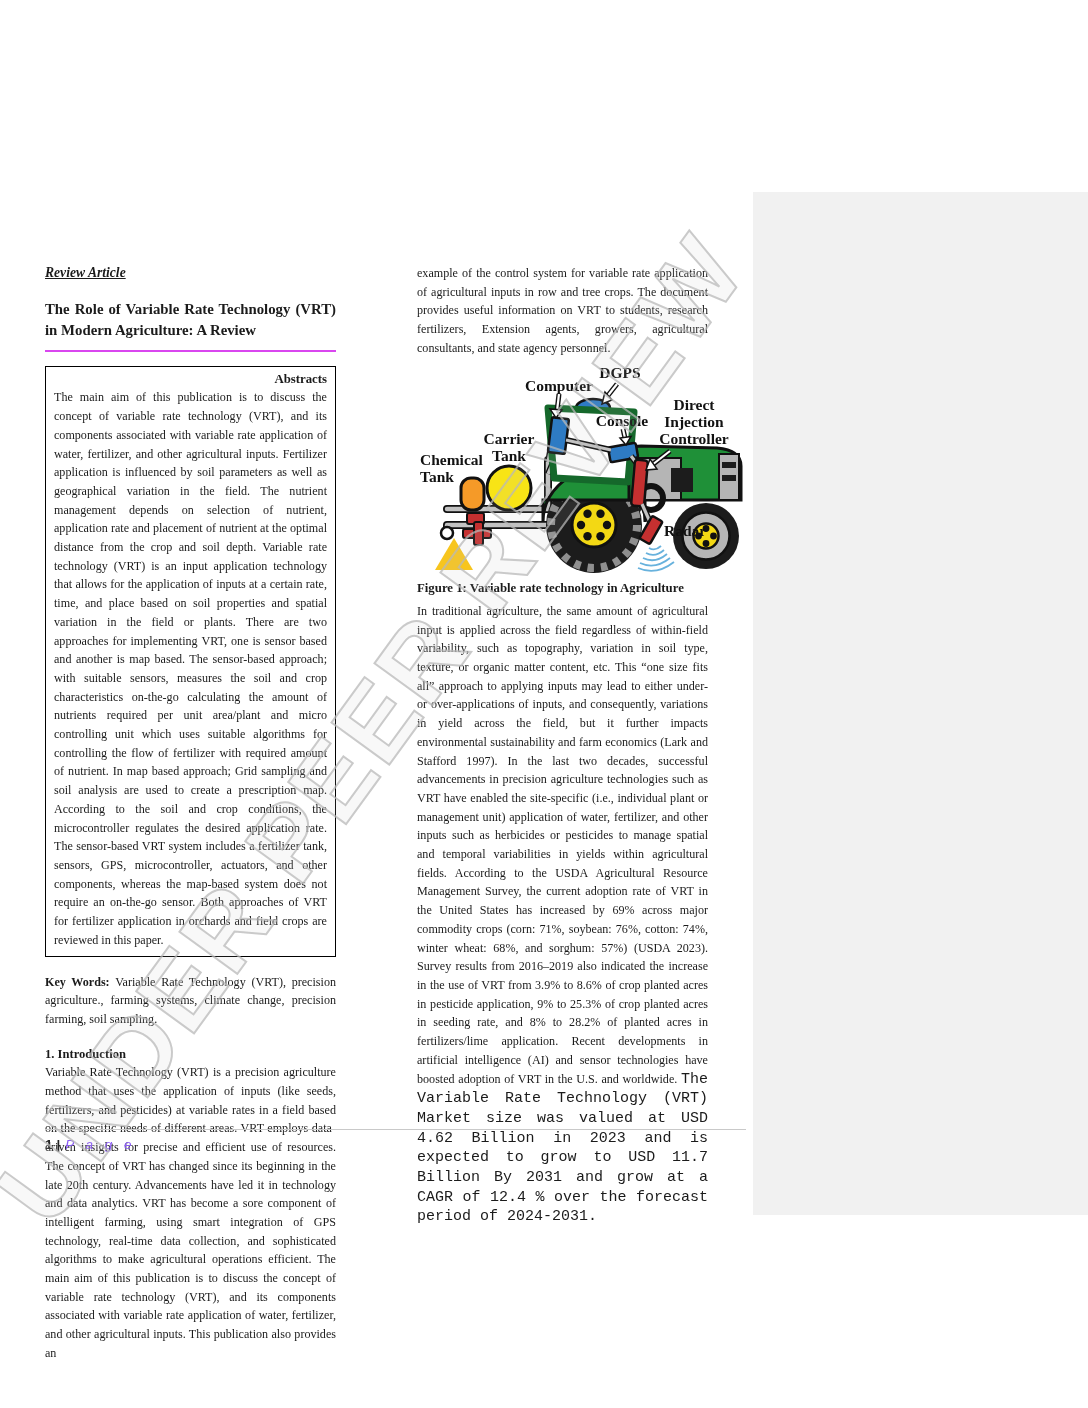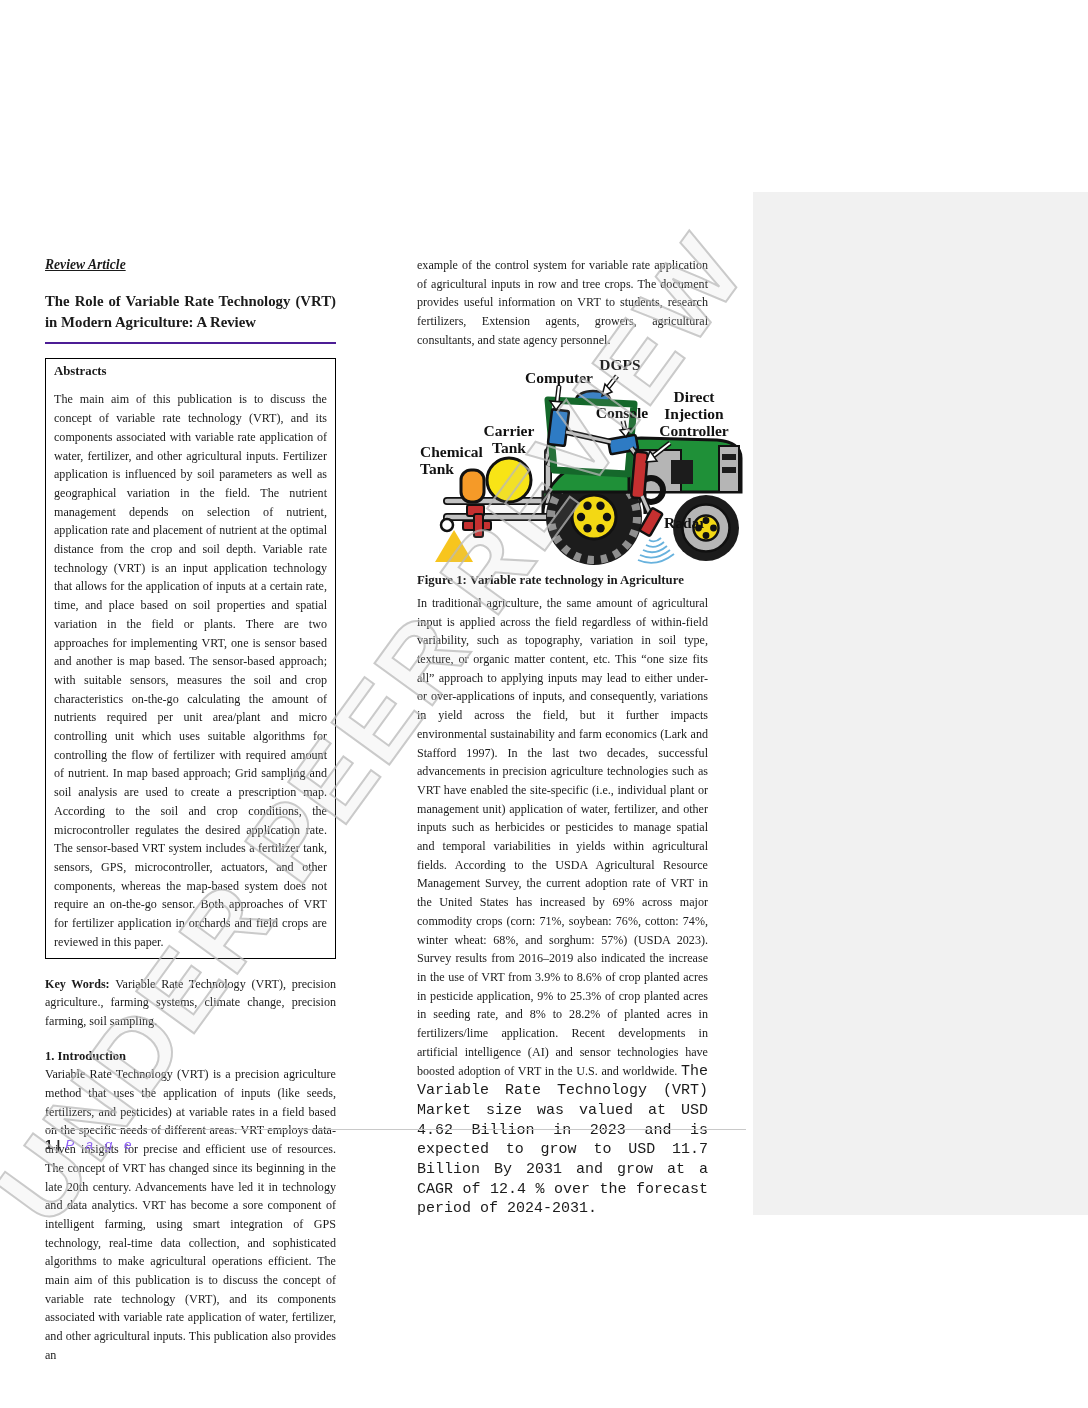--- a/index.html
+++ b/index.html
@@ -2,27 +2,27 @@
 <html><head>
 <meta charset="utf-8">
 <style>
   * { margin:0; padding:0; box-sizing:border-box; }
   html,body { background:#ffffff; }
   body {
     width:1088px; height:1408px; position:relative; overflow:hidden;
     font-family:"Liberation Serif", serif; color:#1b1b1b;
   }
   .gray-panel { position:absolute; left:753px; top:192px; width:335px; height:1023px; background:#f1f1f1; }
-  .col { position:absolute; top:256px; width:291px; font-size:12.1px; line-height:18.7px; text-align:justify; }
+  .col { position:absolute; top:264px; width:291px; font-size:12.1px; line-height:18.7px; text-align:justify; }
   .col-left  { left:45px; }
   .col-right { left:417px; }
   .kicker { font-weight:bold; font-style:italic; text-decoration:underline; font-size:13.6px; margin-bottom:16px; text-align:left; }
-  .title { font-weight:bold; font-size:14.8px; line-height:21px; text-align:justify; padding-bottom:9px; border-bottom:2px solid #4c1d95; }
+  .title { font-weight:bold; font-size:14.8px; line-height:21px; text-align:justify; padding-bottom:9px; border-bottom:2px solid #d946ef; }
   .abstract-box { border:1.6px solid #000; margin-top:14px; padding:3px 8px 6px 8px; }
-  .abstract-heading { text-align:left; font-weight:bold; font-size:12.8px; margin-bottom:10px; }
+  .abstract-heading { text-align:right; font-weight:bold; font-size:12.8px; margin-bottom:0; }
   .keywords { margin-top:16px; }
   .keywords b { font-weight:bold; }
   .section-heading { font-weight:bold; font-size:12.6px; margin-top:16px; }
   .figure-wrap { margin:4px 0 0 0; }
   .figure-caption { font-weight:bold; font-size:12.8px; text-align:left; margin-bottom:4px; }
   .sans { font-family:Liberation Mono, monospace; font-size:15px; }
   .footer-line { position:absolute; left:45px; top:1129px; width:701px; height:1px; background:#c9c9c9; }
   .footer { position:absolute; left:45px; top:1137px; font-family:"Liberation Sans", sans-serif; font-size:13.5px; }
   .footer .num { font-weight:bold; color:#262626; }
   .footer .bar { font-weight:bold; color:#262626; margin:0 5px 0 4px; }

